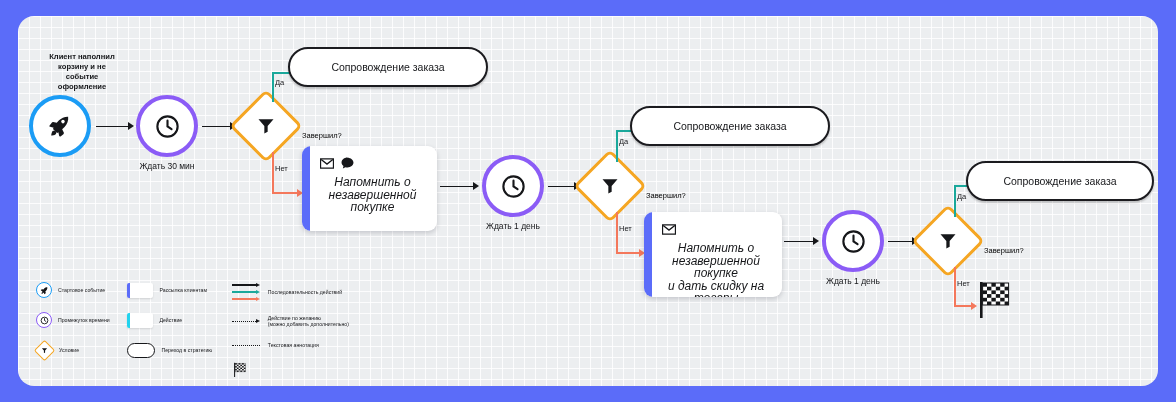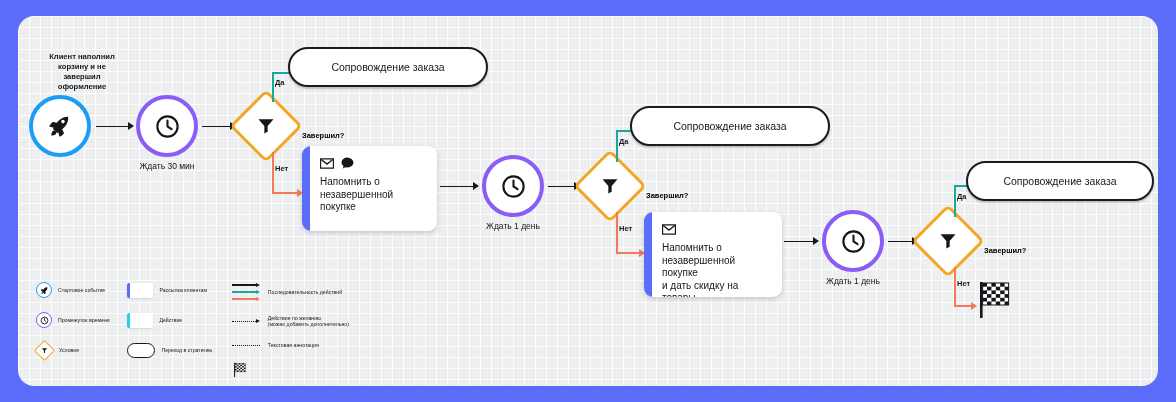--- a/index.html
+++ b/index.html
@@ -51,26 +51,26 @@
 
   
   .card{
     background:#fff;border-radius:9px;
     box-shadow:0 2px 5px rgba(20,22,40,.18);
     display:flex;overflow:hidden;box-sizing:border-box;
   }
   .card .bar{width:8px;flex:0 0 8px;background:#5b6cf9;}
   .card .body{flex:1;padding:9px 12px 11px 10px;position:relative;}
   .card .icons{display:flex;gap:7px;align-items:center;margin-bottom:3px;}
-  .card .txt{font-size:10px;line-height:12.5px;color:#16171a;}
+  .card .txt{font-size:12px;line-height:12.5px;color:#16171a;text-align:center;font-style:italic;}
 
   
   .lbl{position:absolute;font-size:8.5px;color:#16171a;line-height:11px;text-align:center;}
   .note{position:absolute;font-size:7.6px;line-height:10px;color:#16171a;text-align:center;font-weight:700;}
-  .branch{position:absolute;font-size:7.5px;line-height:9px;font-weight:bold;}
+  .branch{position:absolute;font-size:7.5px;line-height:9px;}
   .branch.yes{color:#16171a;}
   .branch.no{color:#16171a;}
 
   
   .ln{position:absolute;background:#16171a;}
   .ln.h{height:1.7px;}
   .ln.v{width:1.7px;}
   .ln.teal{background:#1aa89b;}
   .ln.salmon{background:#f4785c;}
   .arw{position:absolute;width:0;height:0;}
@@ -103,21 +103,21 @@
   .lg-stack{display:flex;flex-direction:column;gap:3px;}
   .flagbox{width:16px;height:16px;flex:0 0 16px;display:flex;align-items:center;justify-content:center;}
 </style>
 </head>
 <body>
 
 <div class="canvas">
 
   <div class="note" style="left:14px;top:36px;width:100px;white-space:pre-line;">Клиент наполнил
 корзину и не
-завершил
+событие
 оформление</div>
 
   <div class="node" style="left:11px;top:79px;">
     <div class="circ start">
       <span>
         <svg width="26" height="26" viewBox="0 0 24 24" fill="#16171a">
           <path d="M20.5 3.5c-3.6-.5-7 .9-9.4 3.3L9 9l-3.3-.6c-.5-.1-1 .1-1.3.5l-2 2.6c-.4.5-.1 1.2.5 1.3l3.3.7-.3.3c-.4.4-.4 1 0 1.4l2.9 2.9c.4.4 1 .4 1.4 0l.3-.3.7 3.3c.1.6.8.9 1.3.5l2.6-2c.4-.3.6-.8.5-1.3L14 15l2.2-2.1c2.4-2.4 3.8-5.8 3.3-9.4zm-4.6 5.6a1.6 1.6 0 1 1-2.3-2.3 1.6 1.6 0 0 1 2.3 2.3zM5.2 16.6c-1 1-1.3 4.2-1.3 4.2s3.2-.3 4.2-1.3c.6-.6.6-1.6 0-2.2-.6-.7-2.3-1.3-2.9-.7z"></path>
         </svg>
       </span>
     </div>

